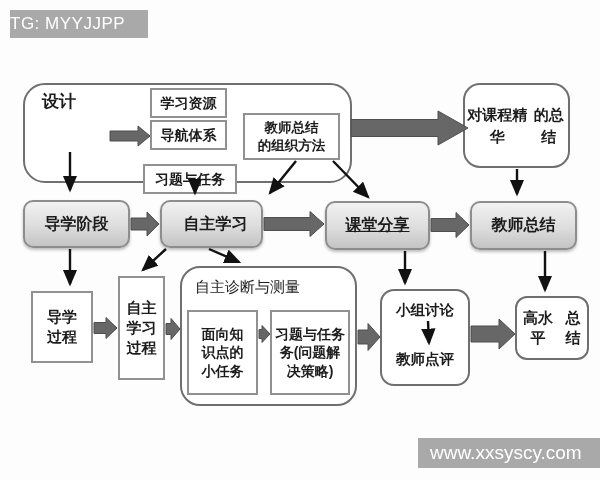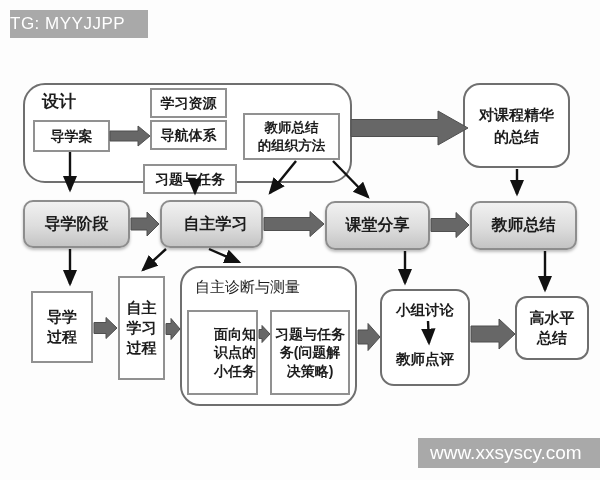--- a/index.html
+++ b/index.html
@@ -17,21 +17,21 @@
     align-items:center;justify-content:center;text-align:center;
     font-weight:600;font-size:14px;line-height:1.32;
   }
   .stage-box{
     border:2px solid #8d8d8d;border-radius:10px;
     background:linear-gradient(#f1f1f1 0%,#ddd 55%,#c4c4c4 100%);
     display:flex;align-items:center;justify-content:center;
     font-weight:bold;font-size:16px;box-shadow:0 2px 3px rgba(0,0,0,.25);
   }
   .rc-box{
-    display:flex;flex-direction:column;align-items:center;justify-content:center;
+    display:flex;flex-direction:row;align-items:center;justify-content:center;
     text-align:center;font-weight:600;font-size:15px;line-height:1.45;background:#fff;
   }
   .group-title{font-weight:normal;font-size:15px;}
   svg.overlay{position:absolute;left:0;top:0;z-index:6;pointer-events:none;}
   .blockarrow{fill:#676767;stroke:#4f4f4f;stroke-width:1;}
   .thin{stroke:#111;stroke-width:2.4;fill:none;}
   .z1{z-index:1}.z2{z-index:2}
 </style>
 </head>
 <body>
@@ -41,23 +41,20 @@
   <div class="abs banner banner-top">
       <span>TG: MYYJJPP</span>
     </div>
   <div class="abs banner banner-bottom">
       <span>www.xxsyscy.com</span>
     </div>
 
   <div class="abs round-container z1" style="left:23px;top:83px;width:329px;height:100px;border-radius:22px;"></div>
   <div class="abs z2" style="left:42px;top:90px;font-weight:bold;font-size:17px;">设计</div>
 
-  <div class="abs white-box z2" style="left:33px;top:120px;width:77px;height:32px;">
-      <span>导学案</span>
-    </div>
 
   <div class="abs white-box z2" style="left:150px;top:88px;width:77px;height:30px;">
       <span>学习资源</span>
     </div>
 
   <div class="abs white-box z2" style="left:150px;top:120px;width:77px;height:30px;">
       <span>导航体系</span>
     </div>
 
   <div class="abs white-box z2" style="left:143px;top:164px;width:94px;height:30px;">
@@ -75,21 +72,21 @@
   </div>
 
   <div class="abs stage-box z2" style="left:23px;top:200px;width:107px;height:48px;">
       <span>导学阶段</span>
     </div>
 
   <div class="abs stage-box z2" style="left:160px;top:200px;width:103px;height:48px;padding-left:8px;">
       <span>自主学习</span>
     </div>
 
-  <div class="abs stage-box z2" style="left:325px;top:201px;width:105px;height:49px;">
+  <div class="abs stage-box z2" style="left:325px;top:201px;width:105px;height:49px;text-decoration:underline;">
       <span>课堂分享</span>
     </div>
 
   <div class="abs stage-box z2" style="left:470px;top:201px;width:107px;height:49px;">
       <span>教师总结</span>
     </div>
 
   <div class="abs white-box z2" style="left:31px;top:291px;width:62px;height:72px;font-size:15px;">
     <div>导学</div>
     <div>过程</div>
@@ -97,21 +94,21 @@
 
   <div class="abs white-box z2" style="left:118px;top:276px;width:47px;height:104px;font-size:15px;">
     <div>自主</div>
     <div>学习</div>
     <div>过程</div>
   </div>
 
   <div class="abs round-container z1" style="left:180px;top:266px;width:177px;height:140px;border-radius:20px;"></div>
   <div class="abs group-title z2" style="left:195px;top:278px;">自主诊断与测量</div>
 
-  <div class="abs white-box z2" style="left:187px;top:310px;width:71px;height:85px;align-items:flex-end;">
+  <div class="abs white-box z2" style="left:187px;top:310px;width:71px;height:85px;">
     <div>面向知</div>
     <div>识点的</div>
     <div>小任务</div>
   </div>
 
   <div class="abs white-box z2" style="left:270px;top:310px;width:80px;height:85px;">
     <div>习题与任务</div>
     <div>务(问题解</div>
     <div>决策略)</div>
   </div>

